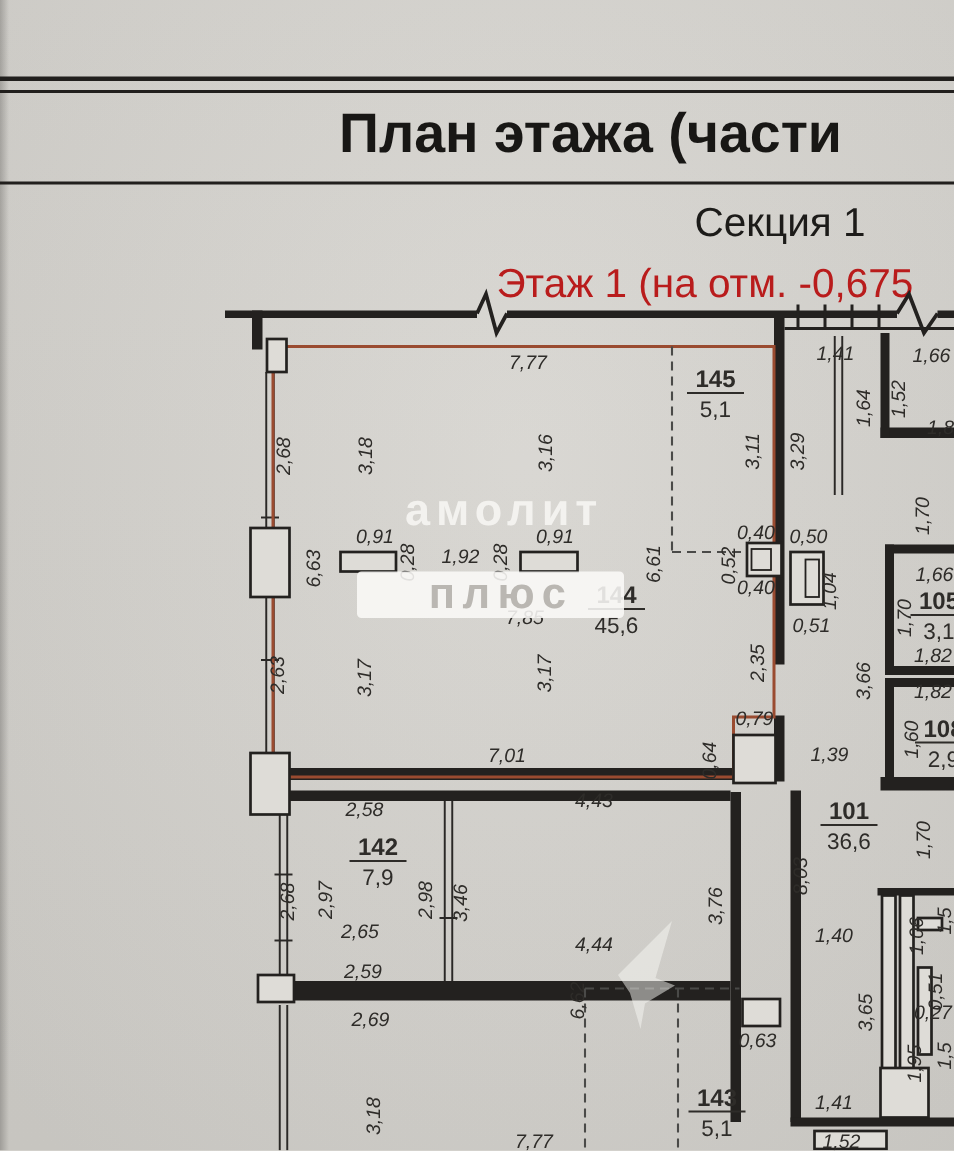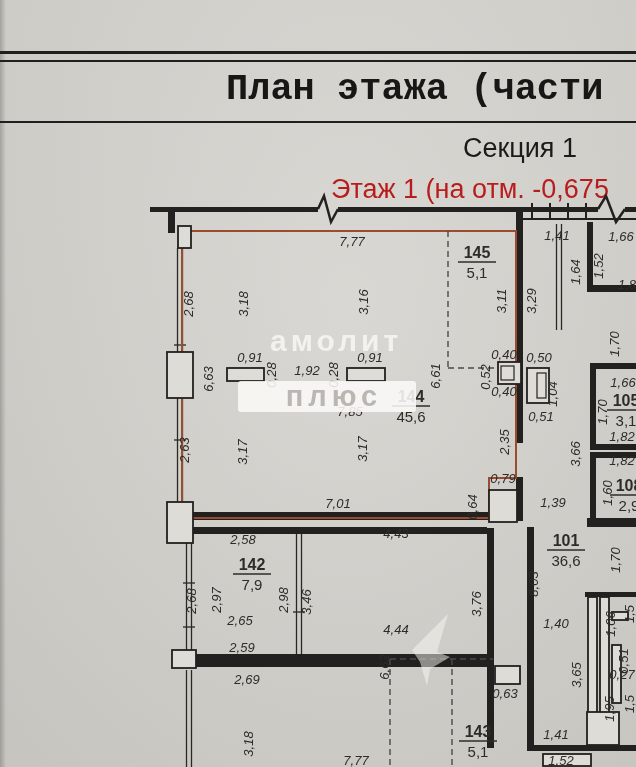--- a/index.html
+++ b/index.html
@@ -13,21 +13,21 @@
     background:
       radial-gradient(ellipse at 55% 40%, rgba(255,255,255,0.10), rgba(0,0,0,0.06) 95%),
       linear-gradient(180deg,#d8d6d1 0%,#d5d3ce 40%,#d3d1cc 100%);
   }
   .hline{position:absolute;left:0;width:636px;background:#211f1d;}
   #hline1{top:51px;height:3px;}
   #hline2{top:60px;height:2px;}
   #hline3{top:121px;height:2px;}
   #title{
     position:absolute;left:226px;top:68px;
-    font-family:Liberation Mono, monospace;font-weight:bold;
+    font-family:Liberation Sans, sans-serif;font-weight:bold;
     font-size:37px;color:#17161-4;color:#181715;white-space:nowrap;
   }
   #section{
     position:absolute;left:463px;top:133px;
     font-size:27px;color:#1c1b19;white-space:nowrap;text-align:right;
   }
   #floor{
     position:absolute;left:331px;top:174px;
     font-size:27px;color:#b91c1c;white-space:nowrap;
   }

